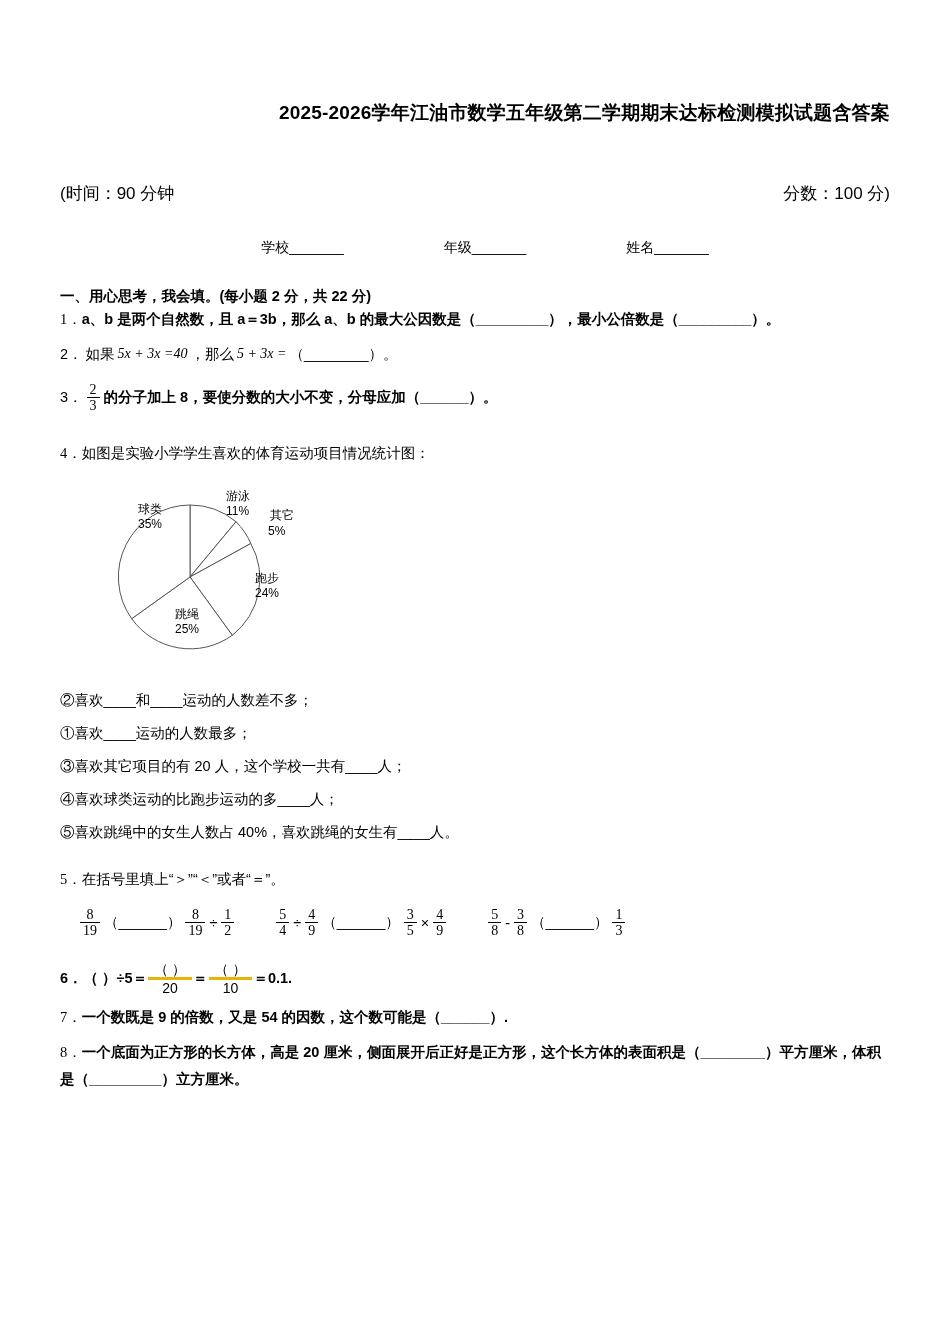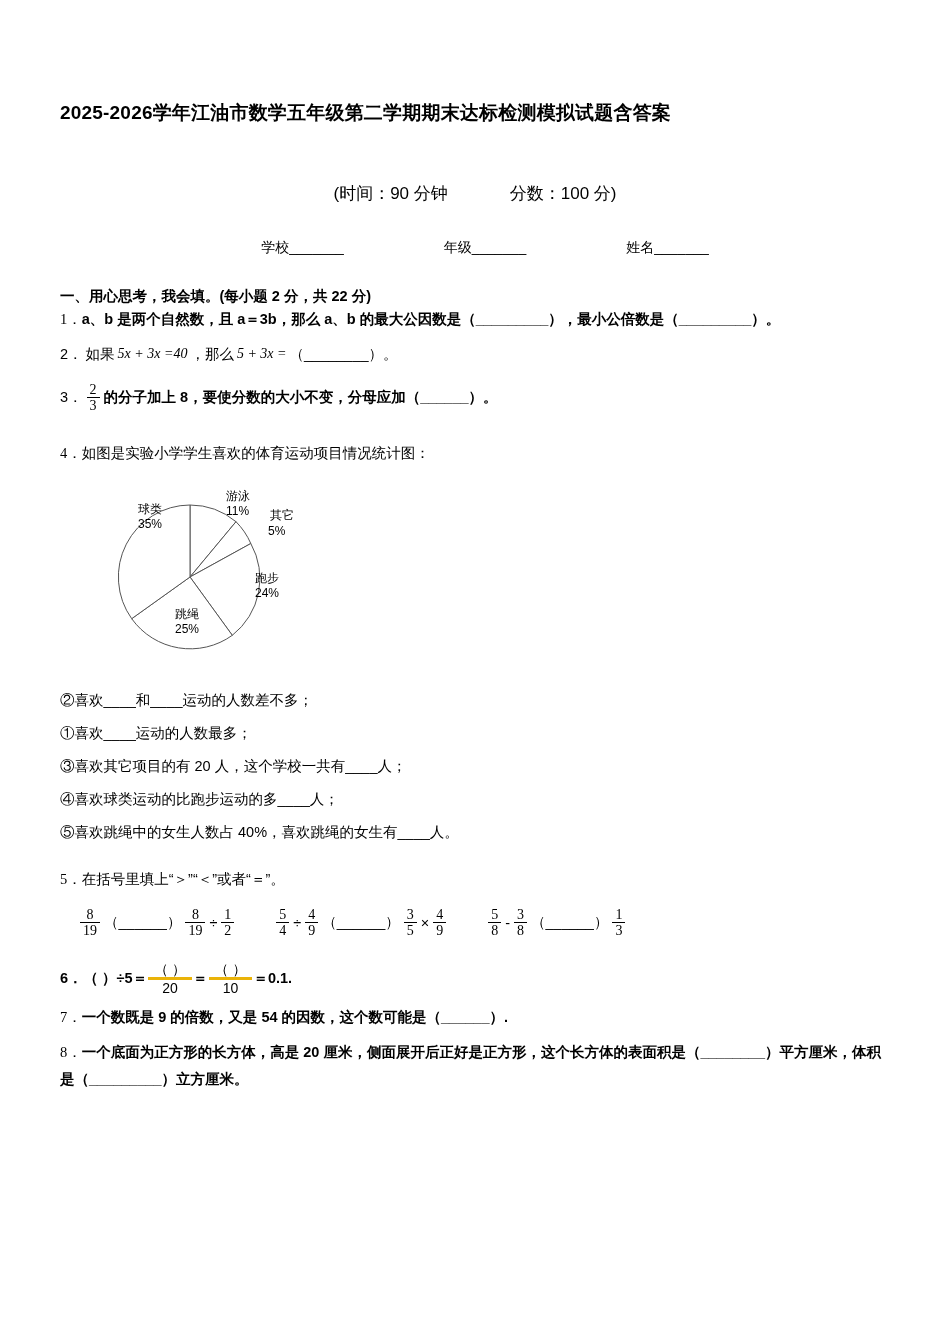--- a/index.html
+++ b/index.html
@@ -15,34 +15,34 @@
     position: relative;
   }
   .page {
     position: relative;
     width: 950px;
     height: 1344px;
     box-sizing: border-box;
     padding: 0 60px;
   }
   .doc-title {
-    text-align: left;
+    text-align: right;
     font-family: "Liberation Sans", sans-serif;
     font-weight: bold;
     font-size: 19px;
     letter-spacing: 0.2px;
     margin-top: 100px;
     white-space: nowrap;
   }
   .meta-line {
     margin-top: 56px;
     font-family: "Liberation Sans", sans-serif;
     font-size: 17px;
     display: flex;
-    justify-content: center;
+    justify-content: space-between;
     gap: 62px;
   }
   .fields-line {
     margin-top: 34px;
     font-family: "Liberation Sans", sans-serif;
     font-size: 14px;
     display: flex;
     justify-content: center;
     gap: 100px;
     padding-left: 20px;

